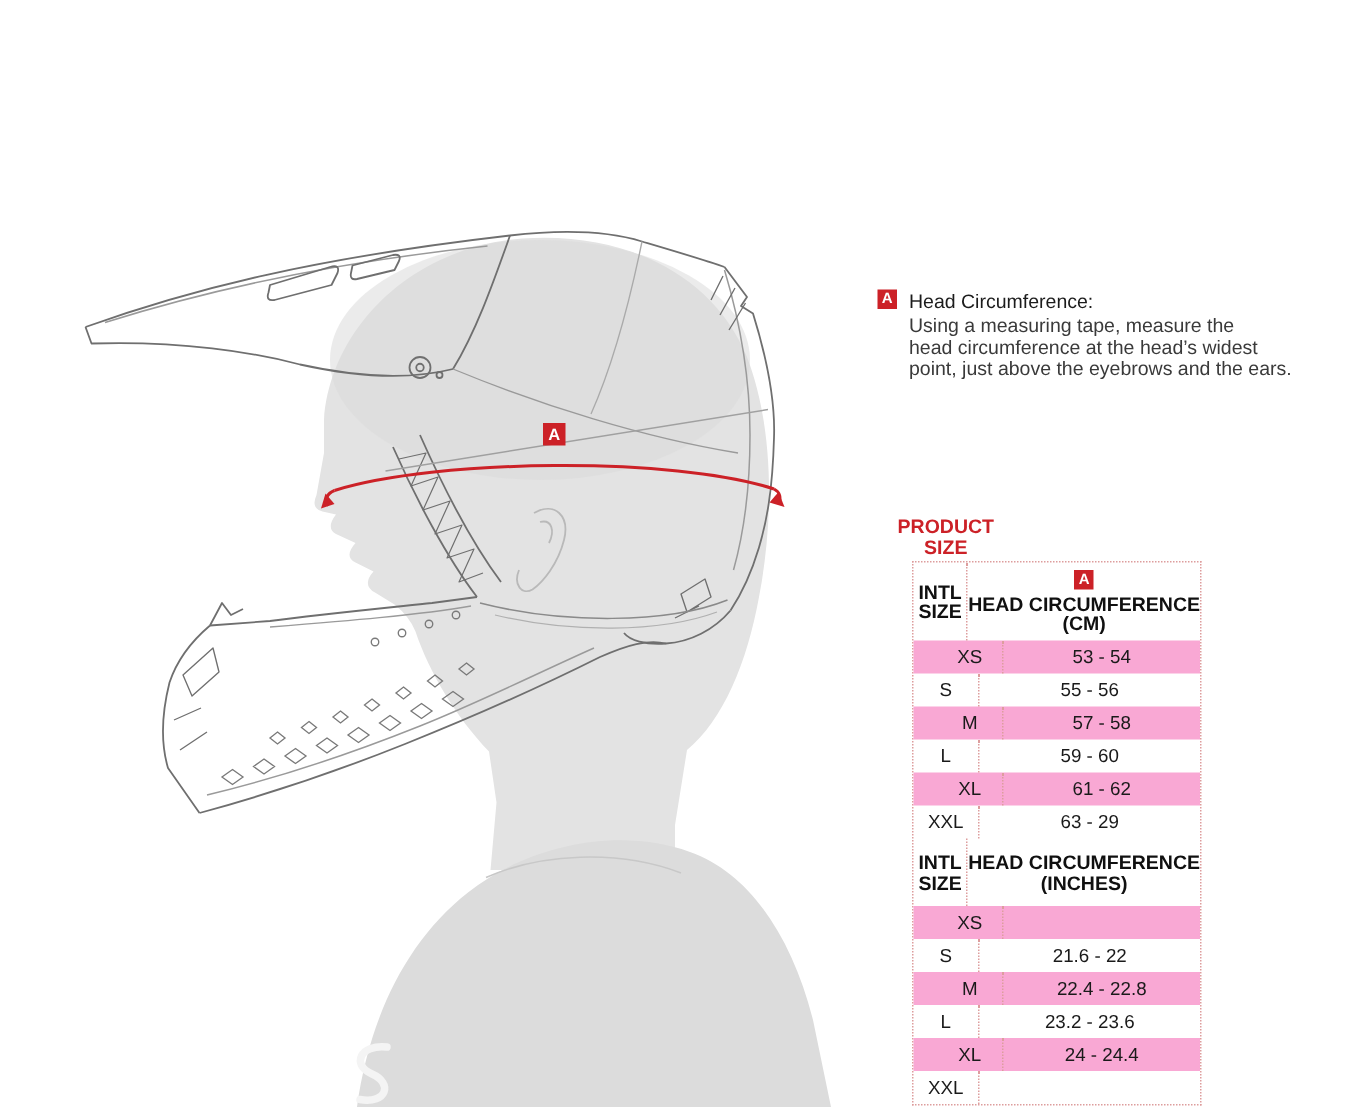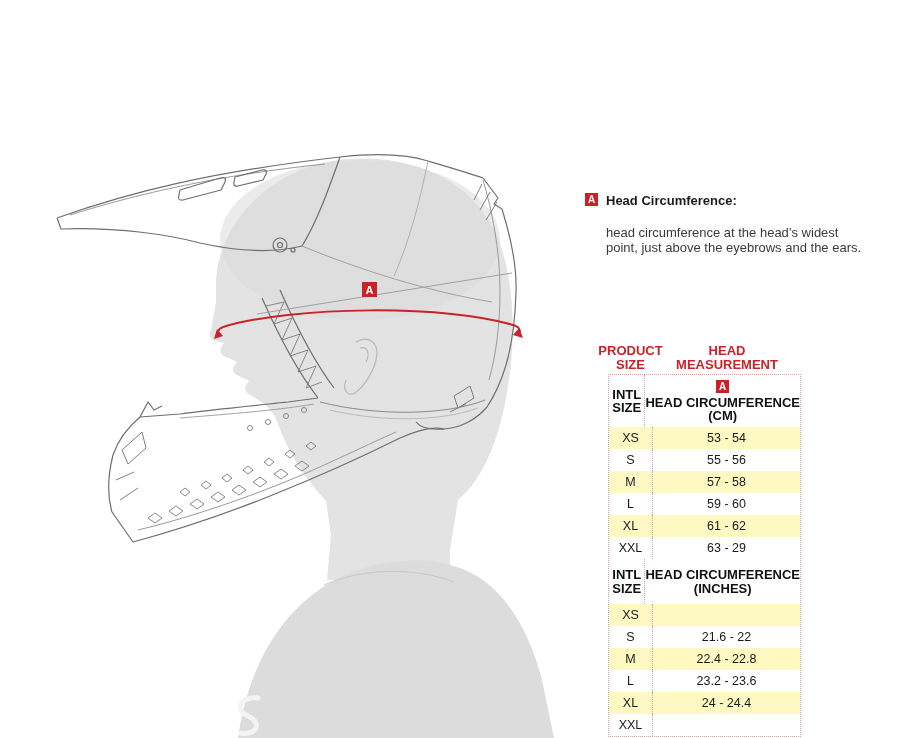--- a/index.html
+++ b/index.html
@@ -18,37 +18,37 @@
   
   .illus { position:absolute; left:30px; top:80px; width:540px; height:658px; }
   .illus svg { display:block; }
 
   
   .measure { position:absolute; left:585px; top:179px; width:312px; }
   .measure h2 { font-size:22px; font-weight:bold; color:#3c3c3c; letter-spacing:1.6px; white-space:nowrap; }
   .m-item { display:flex; gap:8px; margin-top:14px; }
   .badge { width:13px; height:13px; background:#cc2127; color:#fff; font-size:10px; font-weight:bold;
            display:flex; align-items:center; justify-content:center; flex:none; }
-  .m-title { font-size:13px; font-weight:bold; color:#1c1c1c; margin-bottom:18px; white-space:nowrap; }
+  .m-title { font-size:13px; font-weight:normal; color:#1c1c1c; margin-bottom:2px; white-space:nowrap; }
   .m-line { font-size:13px; color:#3a3a3a; line-height:14.6px; white-space:nowrap; }
 
   
   .tablewrap { position:absolute; left:608px; top:344px; width:193px; }
   .thead { display:flex; margin-bottom:3px; color:#cc2127; font-weight:bold; font-size:13px; line-height:13.5px; text-align:center; }
   .thead .th { display:flex; flex-direction:column; align-items:center;text-align:center; }
   .thead .th span { display:block; white-space:nowrap; }
   .th.col1 { width:45px; }
   .th.col2 { flex:1; }
   .tbox { border:1px dotted #dd9d9d; background:#ffffff; }
   .trow, .sec-hdr { display:flex; }
   .trow .c1, .sec-hdr .c1 { width:44px; border-right:1px dotted #dd9d9d; }
   .trow .c2, .sec-hdr .c2 { flex:1; }
   .trow { height:22px; font-size:12.5px; color:#1a1a1a; }
   .trow .c1, .trow .c2 { display:flex; align-items:center; justify-content:center; }
-  .trow.alt { background:#fef9c3; }
+  .trow.alt { background:#f9a8d4;padding-left:16px; }
   .sec-hdr { text-align:center; font-size:13px; font-weight:bold; color:#101010; line-height:13.5px; }
   .sec-hdr .c1, .sec-hdr .c2 { display:flex; flex-direction:column; align-items:center; justify-content:center; }
   .sec-hdr.s1 { height:52px; }
   .sec-hdr.s2 { height:45px; }
   .sec-hdr .badge { margin-bottom:3px; }
   .sec-hdr span { display:block; white-space:nowrap; }
 </style>
 </head>
 <body>
 
@@ -139,36 +139,33 @@
         <text x="339.5" y="213.5" text-anchor="middle" font-size="11" font-weight="bold" fill="#ffffff" font-family="Liberation Sans, sans-serif">A</text>
       </g>
     </svg>
   </div>
 
   <section class="measure">
     <div class="m-item">
       <span class="badge">A</span>
       <div class="m-text">
         <div class="m-title">Head Circumference:</div>
+        <div class="m-line">Using a measuring tape, measure the</div>
         <div class="m-line">head circumference at the head’s widest</div>
         <div class="m-line">point, just above the eyebrows and the ears.</div>
       </div>
     </div>
   </section>
 
   <section class="tablewrap">
     <div class="thead">
       <div class="th col1">
         <span>PRODUCT</span>
         <span>SIZE</span>
       </div>
-      <div class="th col2">
-        <span>HEAD</span>
-        <span>MEASUREMENT</span>
-      </div>
     </div>
 
     <div class="tbox">
 
       <div class="sec-hdr s1">
         <div class="c1">
           <span>INTL</span>
           <span>SIZE</span>
         </div>
         <div class="c2">

